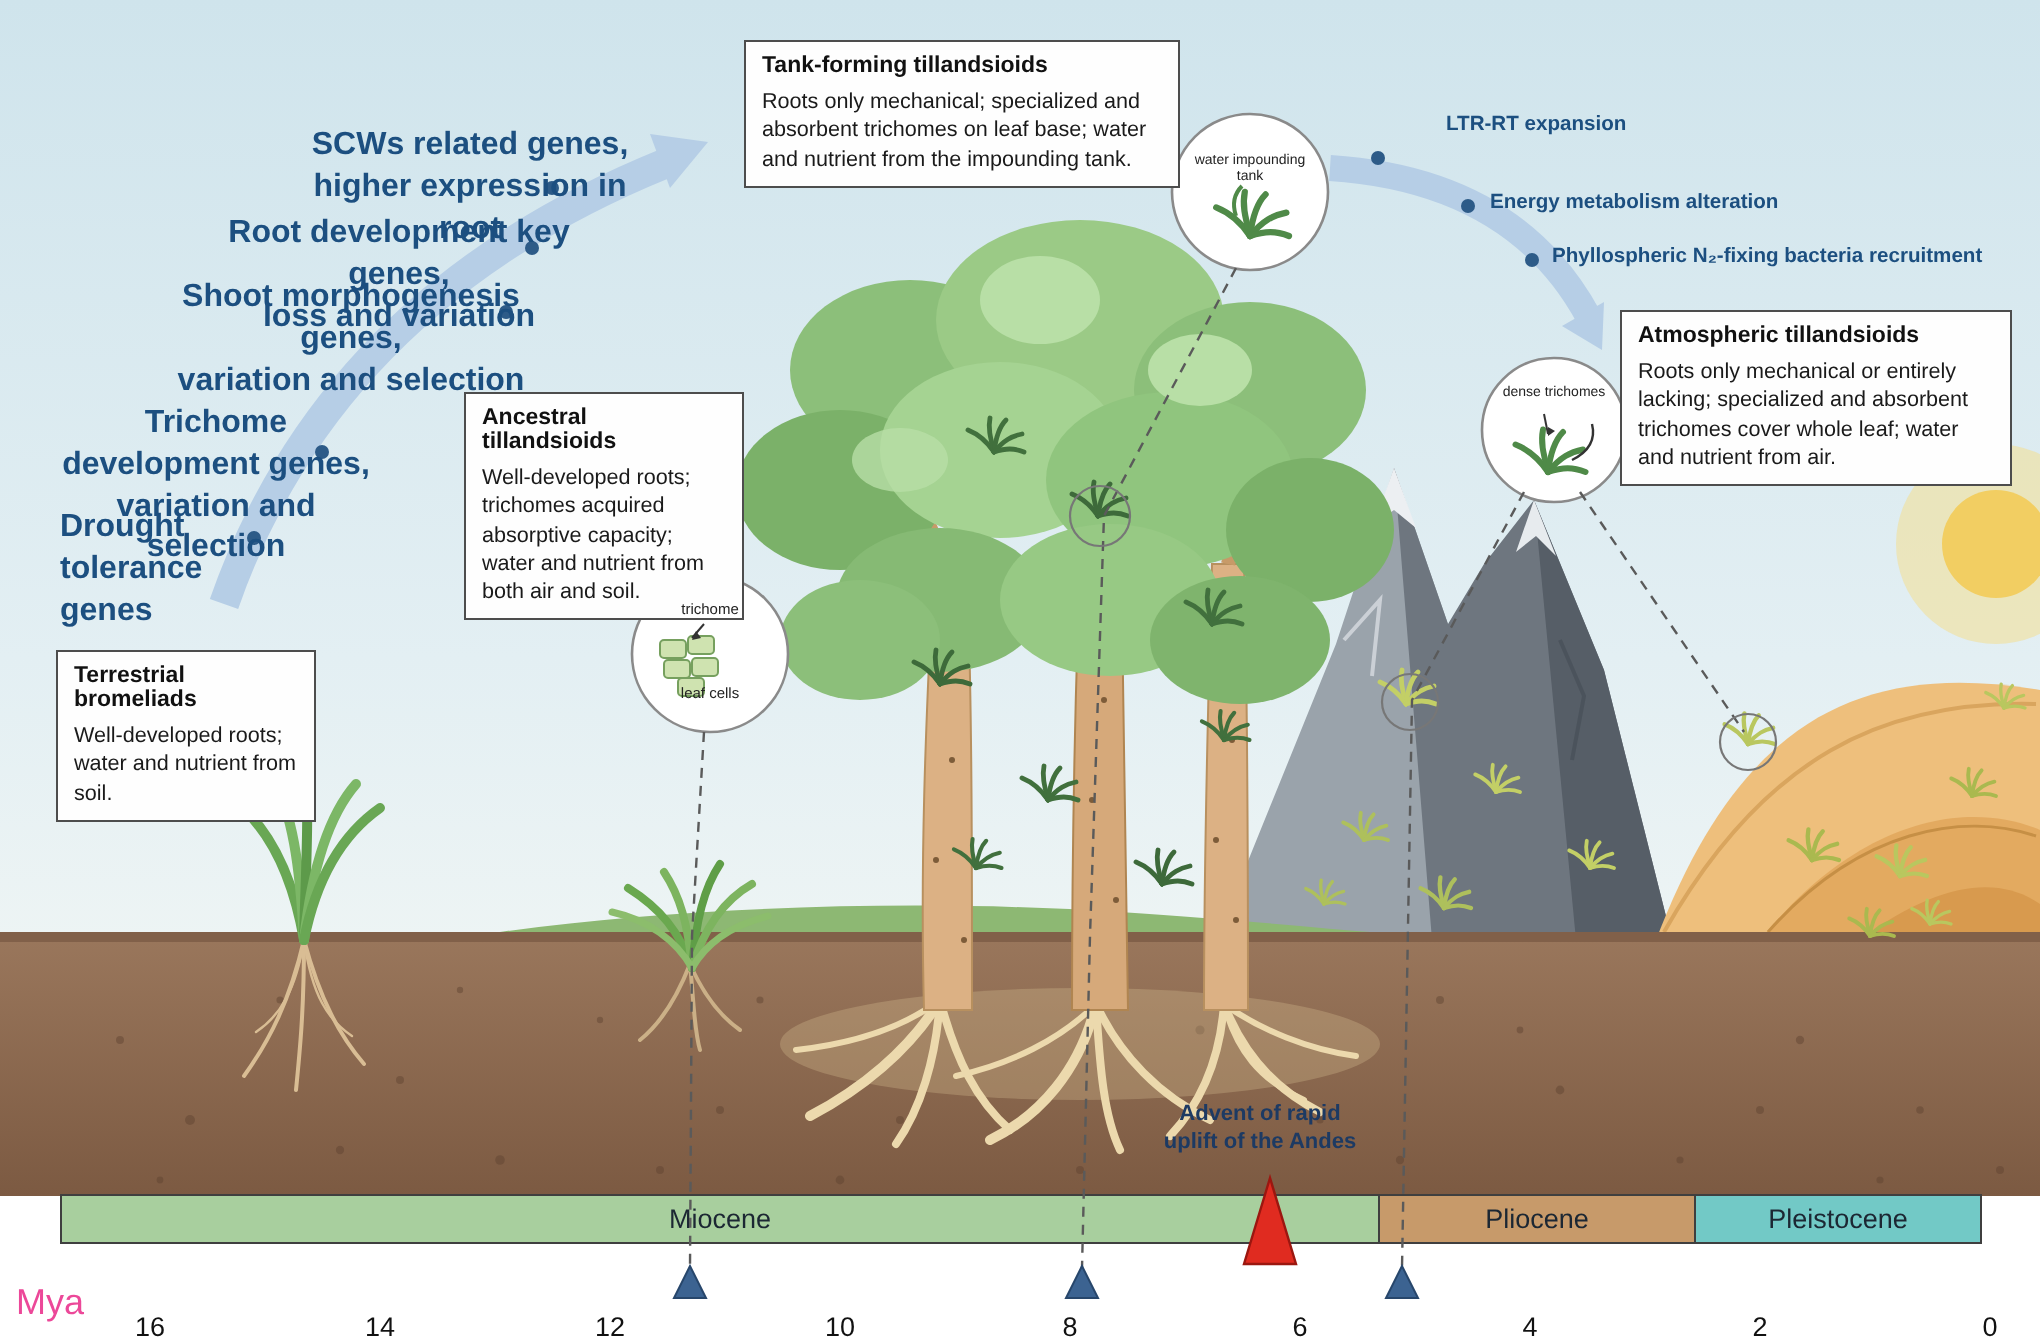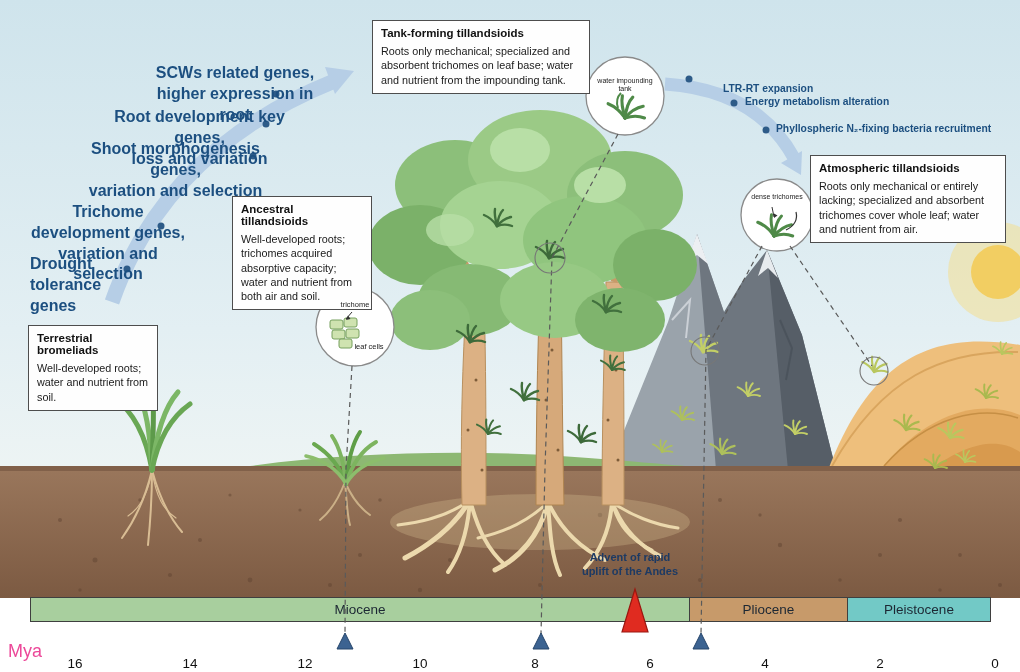--- a/index.html
+++ b/index.html
@@ -348,25 +348,25 @@
 genes</div>
   <div class="gene-note center" style="left:28px;top:202px;width:160px;">Trichome development genes,
 variation and selection</div>
   <div class="gene-note center" style="left:88px;top:139px;width:175px;">Shoot morphogenesis genes,
 variation and selection</div>
   <div class="gene-note center" style="left:112px;top:107px;width:175px;">Root development key genes,
 loss and variation</div>
   <div class="gene-note center" style="left:155px;top:63px;width:160px;">SCWs related genes,
 higher expression in root</div>
 
-  <div class="gene-note small" style="left:699px;top:82px;padding-left:24px;">LTR-RT expansion</div>
+  <div class="gene-note small" style="left:699px;top:56px;padding-left:24px;">LTR-RT expansion</div>
   <div class="gene-note small" style="left:745px;top:95px;">Energy metabolism alteration</div>
   <div class="gene-note small" style="left:776px;top:122px;">Phyllospheric N₂-fixing bacteria recruitment</div>
 
   <div class="inset-label tiny" style="left:593px;top:77px;width:64px;">water impounding tank</div>
   <div class="inset-label" style="left:331px;top:301px;width:48px;">trichome</div>
-  <div class="inset-label" style="left:346px;top:343px;width:46px;">leaf cells</div>
+  <div class="inset-label" style="left:332px;top:343px;width:46px;">leaf cells</div>
   <div class="inset-label tiny" style="left:745px;top:193px;width:64px;">dense trichomes</div>
 
   <div id="andes-label">Advent of rapid
 uplift of the Andes</div>
 
 </div>
 
 </body></html>

